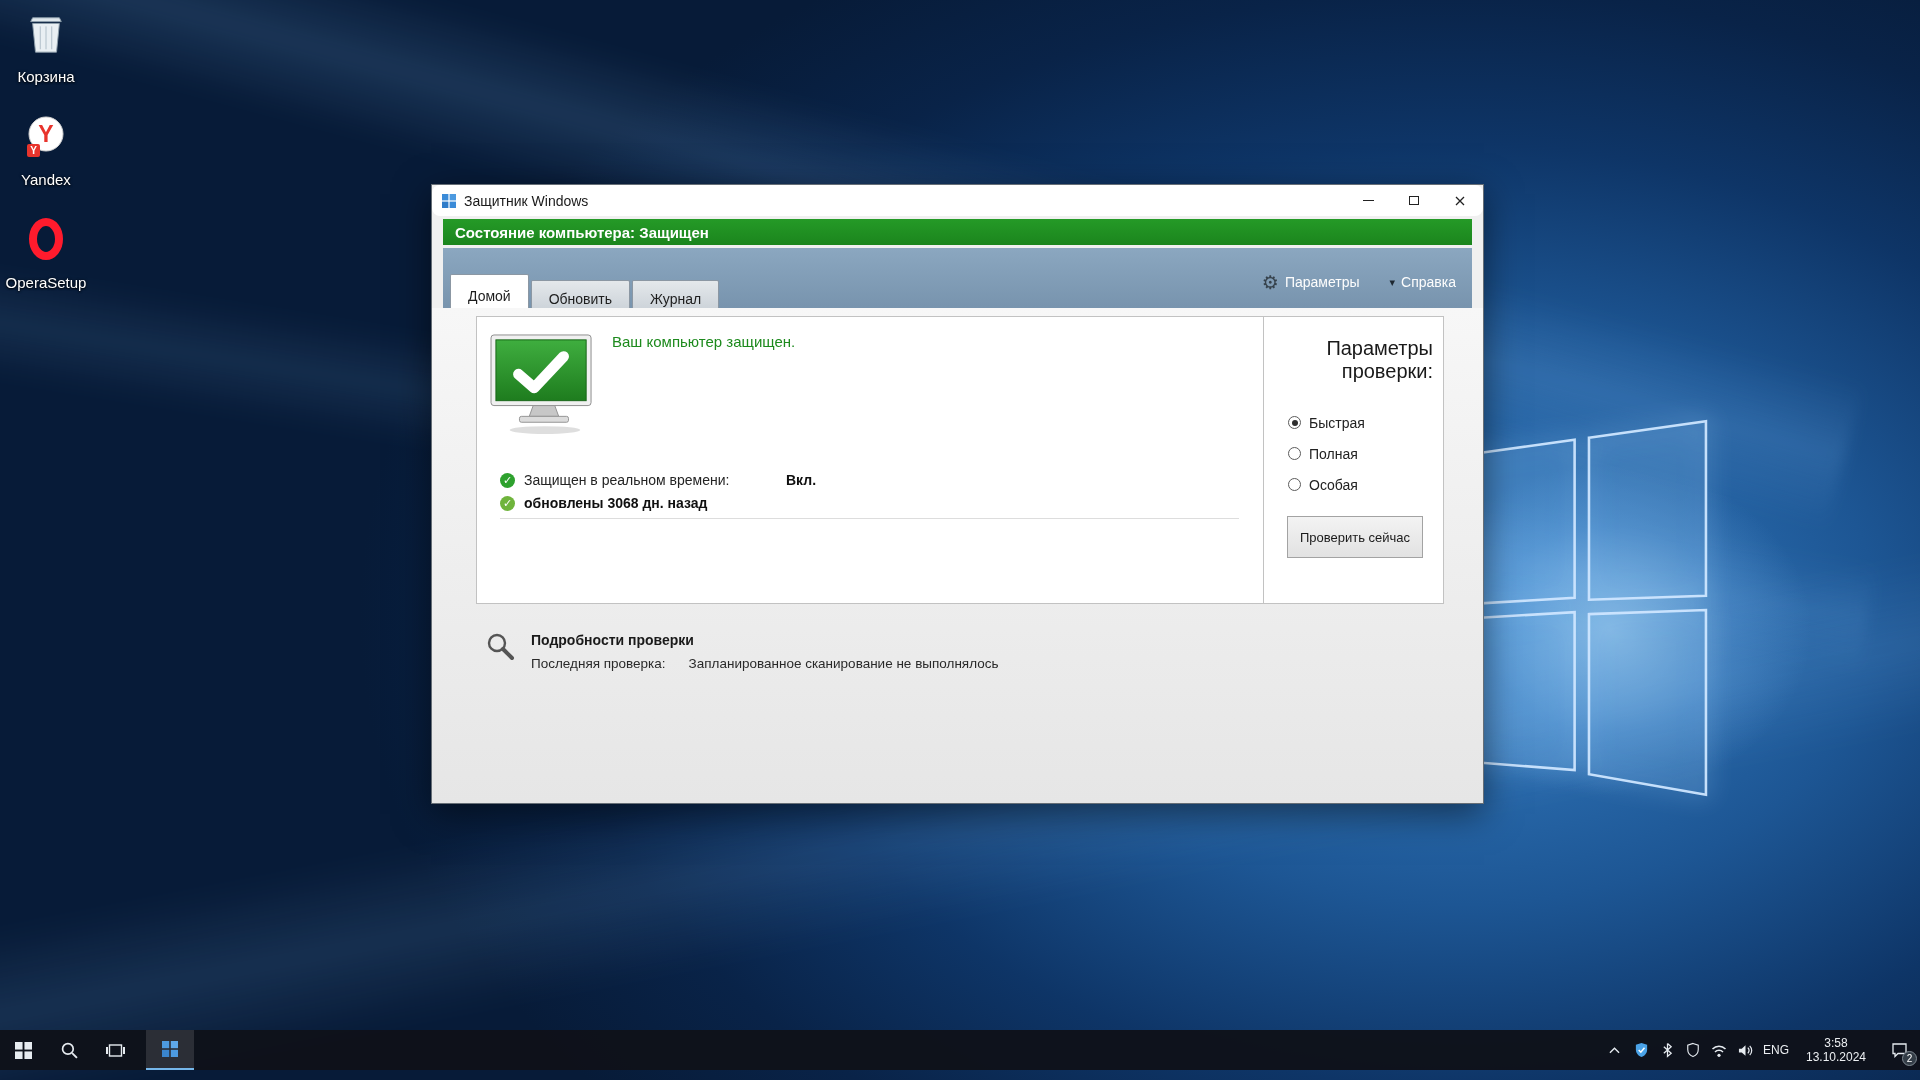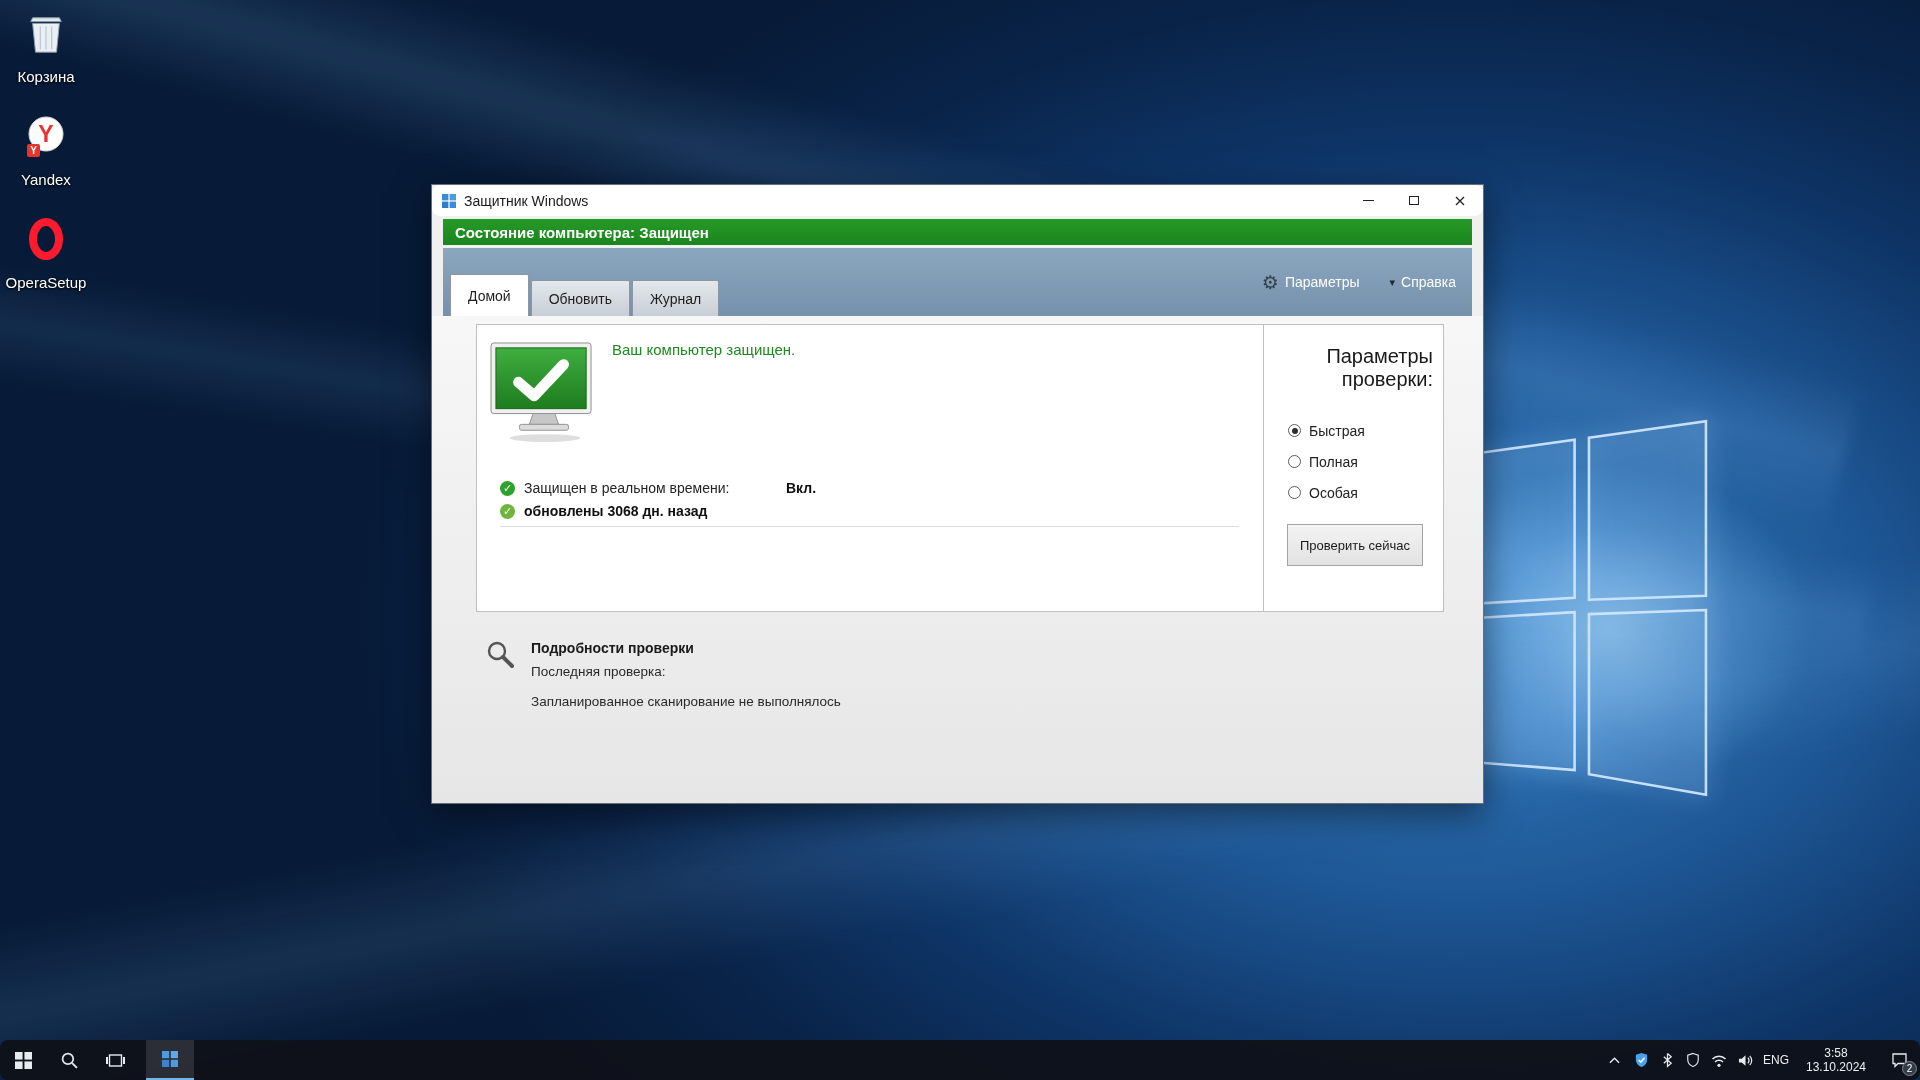--- a/index.html
+++ b/index.html
@@ -57,21 +57,21 @@
     background:linear-gradient(#e4e8eb,#c7ced5); border:1px solid #8b97a3; border-bottom:none;
     border-radius:2px 2px 0 0; }
   .tab.active { height:42px; background:#ffffff; }
   .strip-actions { position:absolute; right:16px; top:0; height:100%; display:flex;
     align-items:center; gap:30px; color:#fdfdfd; font-size:14px; }
   .strip-item { display:flex; align-items:center; gap:6px; cursor:default; }
   .gear-glyph { font-size:19px; color:#36424c; line-height:1; }
   .help-caret { font-size:11px; color:#1d2730; }
 
   .content { position:absolute; top:123px; bottom:0; left:0; right:0;
-    background:linear-gradient(#f7f7f7, #e6e6e6); padding:8px 39px 0 44px;margin-top:8px; }
+    background:linear-gradient(#f7f7f7, #e6e6e6); padding:8px 39px 0 44px; }
 
   .panel { display:flex; background:#fff; border:1px solid #c2c2c2; height:288px; }
   .pane-main { flex:1; position:relative; padding:16px 0 0 12px; }
   .monitor-wrap { width:108px; }
   .status-message { position:absolute; left:135px; top:16px; color:#1d8a1d; font-size:15px; }
   .rows { position:absolute; left:23px; right:22px; top:155px; }
   .row { display:flex; align-items:center; margin-bottom:7px; }
   .row-icon { width:15px; height:15px; border-radius:50%; margin-right:9px;
     display:flex; align-items:center; justify-content:center;
     color:#fff; font-size:11px; line-height:1; }
@@ -89,25 +89,25 @@
     display:flex; align-items:center; justify-content:center; }
   .radio.checked::after { content:""; width:6px; height:6px; border-radius:50%; background:#2e2e2e; }
   .radio-label { font-size:14px; color:#222;text-align:right; }
   .scan-button { margin:16px 0 0 6px; width:136px; height:42px;
     background:linear-gradient(#f3f3f3,#e2e2e2); border:1px solid #a3a3a3;
     font-size:13px; color:#1a1a1a; font-family:"Liberation Sans", sans-serif; }
 
   .details { margin-top:26px; display:flex; padding-left:10px; }
   .mag-wrap { width:32px; margin-right:13px; padding-top:2px; }
   .details-title { font-size:14px; font-weight:bold; color:#1a1a1a; margin-top:2px; }
-  .details-line { margin-top:8px; font-size:13.5px; color:#2a2a2a; display:flex; gap:15px;flex-direction:column; }
+  .details-line { margin-top:8px; font-size:13.5px; color:#2a2a2a; display:flex; gap:23px; }
 
   
-  .taskbar { position:absolute; left:0; bottom:0; width:1920px; height:40px;
-    background:rgba(14,18,26,.97); display:flex; align-items:stretch; z-index:50;border-radius:8px; }
+  .taskbar { position:absolute; left:0; bottom:10px; width:1920px; height:40px;
+    background:rgba(14,18,26,.97); display:flex; align-items:stretch; z-index:50; }
   .tb-btn { width:46px; display:flex; align-items:center; justify-content:center; }
   .tb-app { width:48px; margin-left:8px; display:flex; align-items:center; justify-content:center;
     background:rgba(255,255,255,.12); border-bottom:2px solid #75b6ea; }
   .tray { margin-left:auto; display:flex; align-items:stretch; }
   .tray-btn { display:flex; align-items:center; justify-content:center; }
   .w26 { width:26px; } .w28 { width:28px; }
   .tray-lang { width:36px; color:#eceff2; font-size:12px; }
   .tray-clock { width:84px; display:flex; flex-direction:column; align-items:center;
     justify-content:center; color:#eceff2; font-size:12px; line-height:14px; }
   .tray-action { width:42px; position:relative; }

